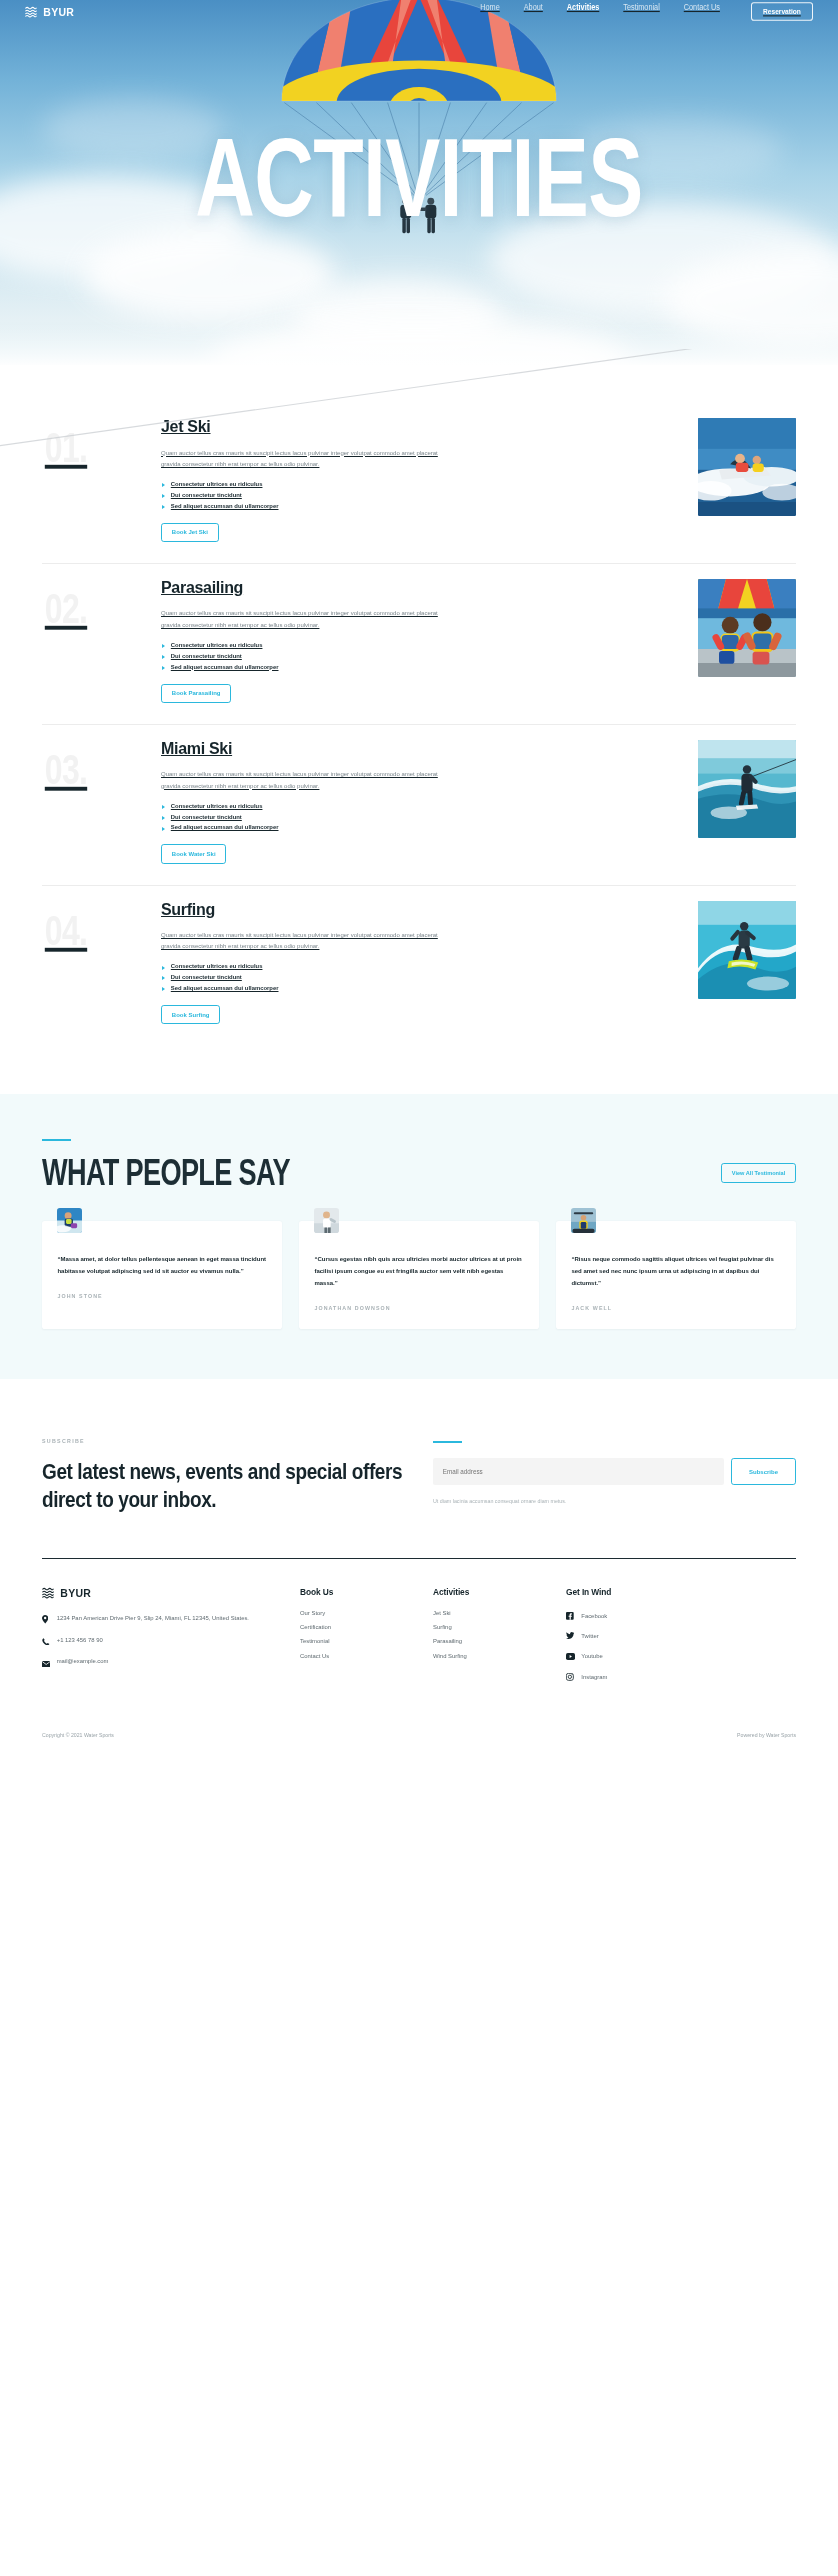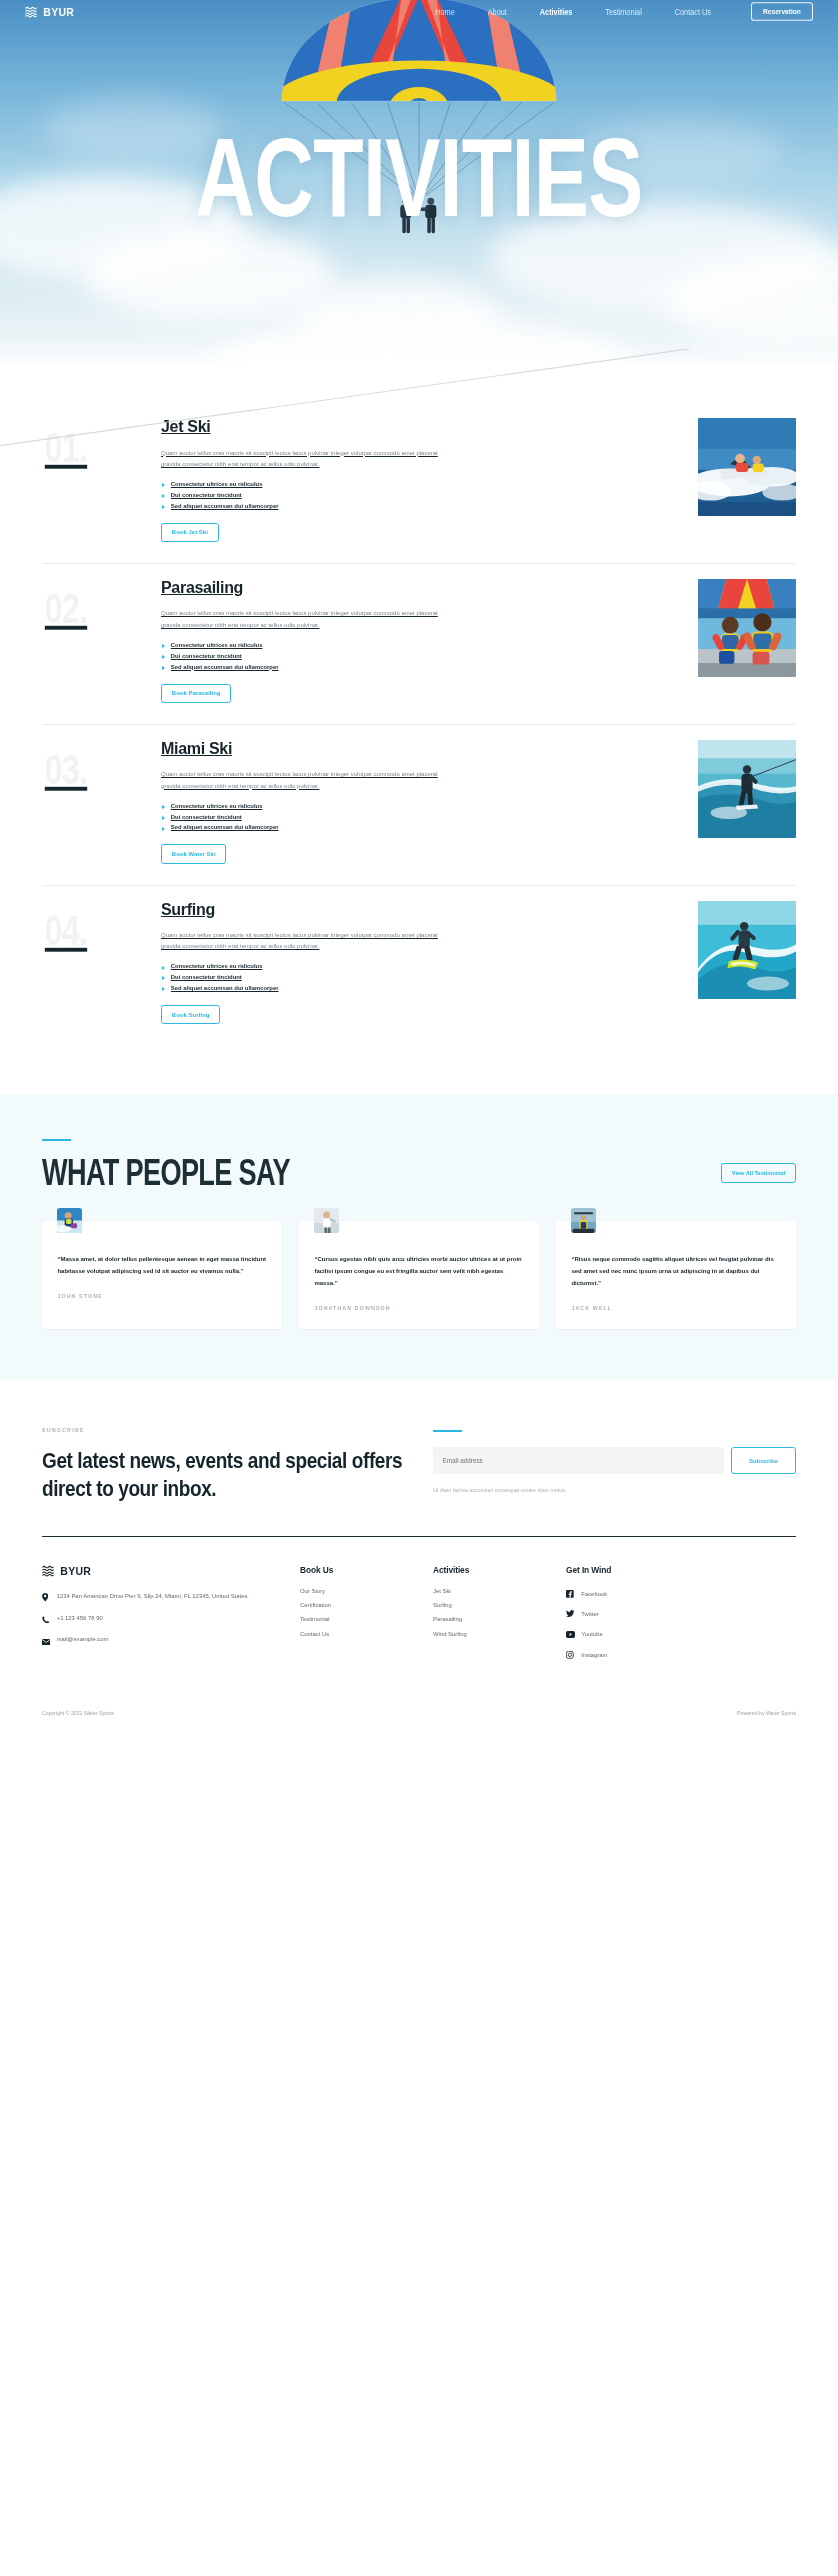--- a/index.html
+++ b/index.html
@@ -46,21 +46,21 @@
   .hero-fade{position:absolute;left:0;right:0;bottom:0;height:42px;
     background:linear-gradient(180deg,rgba(255,255,255,0) 0%,rgba(255,255,255,.95) 100%);}
 
   
   .nav{position:absolute;top:0;left:0;right:0;height:24px;display:flex;align-items:center;
        padding:0 25px;z-index:10;}
   .brand{display:flex;align-items:center;gap:6.3px;}
   .wave-logo{display:block;}
   .brand-name{font-size:10.5px;font-weight:bold;color:#fff;letter-spacing:0.3px;
     font-family:"Liberation Sans",sans-serif;transform:scaleY(1.12);}
-  .nav-links{margin-left:auto;display:flex;align-items:center;gap:33px;}
+  .nav-links{margin-left:auto;display:flex;gap:24px;text-decoration:underline;}
   .nav-link{font-size:7.3px;color:rgba(255,255,255,.78);text-decoration:none;white-space:nowrap;
     transform:scaleY(1.18);display:inline-block;}
   .nav-link.active{color:#fff;font-weight:bold;}
   .nav-btn{margin-left:7px;border:0.7px solid rgba(255,255,255,.9);border-radius:2.8px;
     padding:4.2px 11.2px;font-size:6.6px;font-weight:bold;color:#fff;background:transparent;
     cursor:pointer;white-space:nowrap;font-family:"Liberation Sans",sans-serif;transform:scaleY(1.1);}
 
   
   .deco-line{position:absolute;top:349px;left:0;width:838px;height:98px;z-index:4;pointer-events:none;}
 
@@ -99,21 +99,21 @@
     font-family:"Liberation Sans",sans-serif;}
   .testi-grid{display:flex;gap:17px;}
   .tcard{flex:1 1 0;background:#fff;border-radius:2.8px;padding:32px 15.4px 18px;position:relative;
     box-shadow:0 0.7px 2.1px rgba(30,60,80,.05);}
   .tavatar{position:absolute;top:-12.6px;left:15.4px;width:25px;height:25px;border-radius:2.8px;overflow:hidden;}
   .tquote{font-size:6px;line-height:2.05;font-weight:bold;color:#16252b;margin-bottom:15.4px;}
   .tname{font-size:5.3px;font-weight:bold;color:#a9b2b6;letter-spacing:1.1px;}
 
   
   .subscribe{padding:43px 0 34px;}
-  .sub-inner{width:754px;margin:5px auto;display:flex;align-items:flex-start;}
+  .sub-inner{width:754px;margin:16px auto;display:flex;align-items:flex-start;}
   .sub-left{flex:0 0 391px;}
   .sub-kicker{font-size:5.3px;font-weight:bold;color:#a9b2b6;letter-spacing:1.3px;margin-bottom:14px;}
   .sub-head{font-size:19px;font-weight:bold;color:#16252b;line-height:1.32;letter-spacing:-0.4px;
     transform:scaleY(1.12);transform-origin:left top;}
   .sub-right{flex:1 1 auto;padding-top:2.8px;}
   .sub-form{display:flex;gap:7px;margin-top:14px;}
   .sub-input{flex:1 1 auto;background:#f4f4f4;border:none;border-radius:2.1px;padding:9.8px 9.8px;
     font-size:6.3px;color:#8d979c;font-family:"Liberation Sans",sans-serif;outline:none;}
   .sub-btn{border:0.7px solid #2bb8dd;border-radius:2.8px;background:#fff;color:#2bb8dd;
     font-size:6px;font-weight:bold;padding:0 17px;cursor:pointer;white-space:nowrap;

